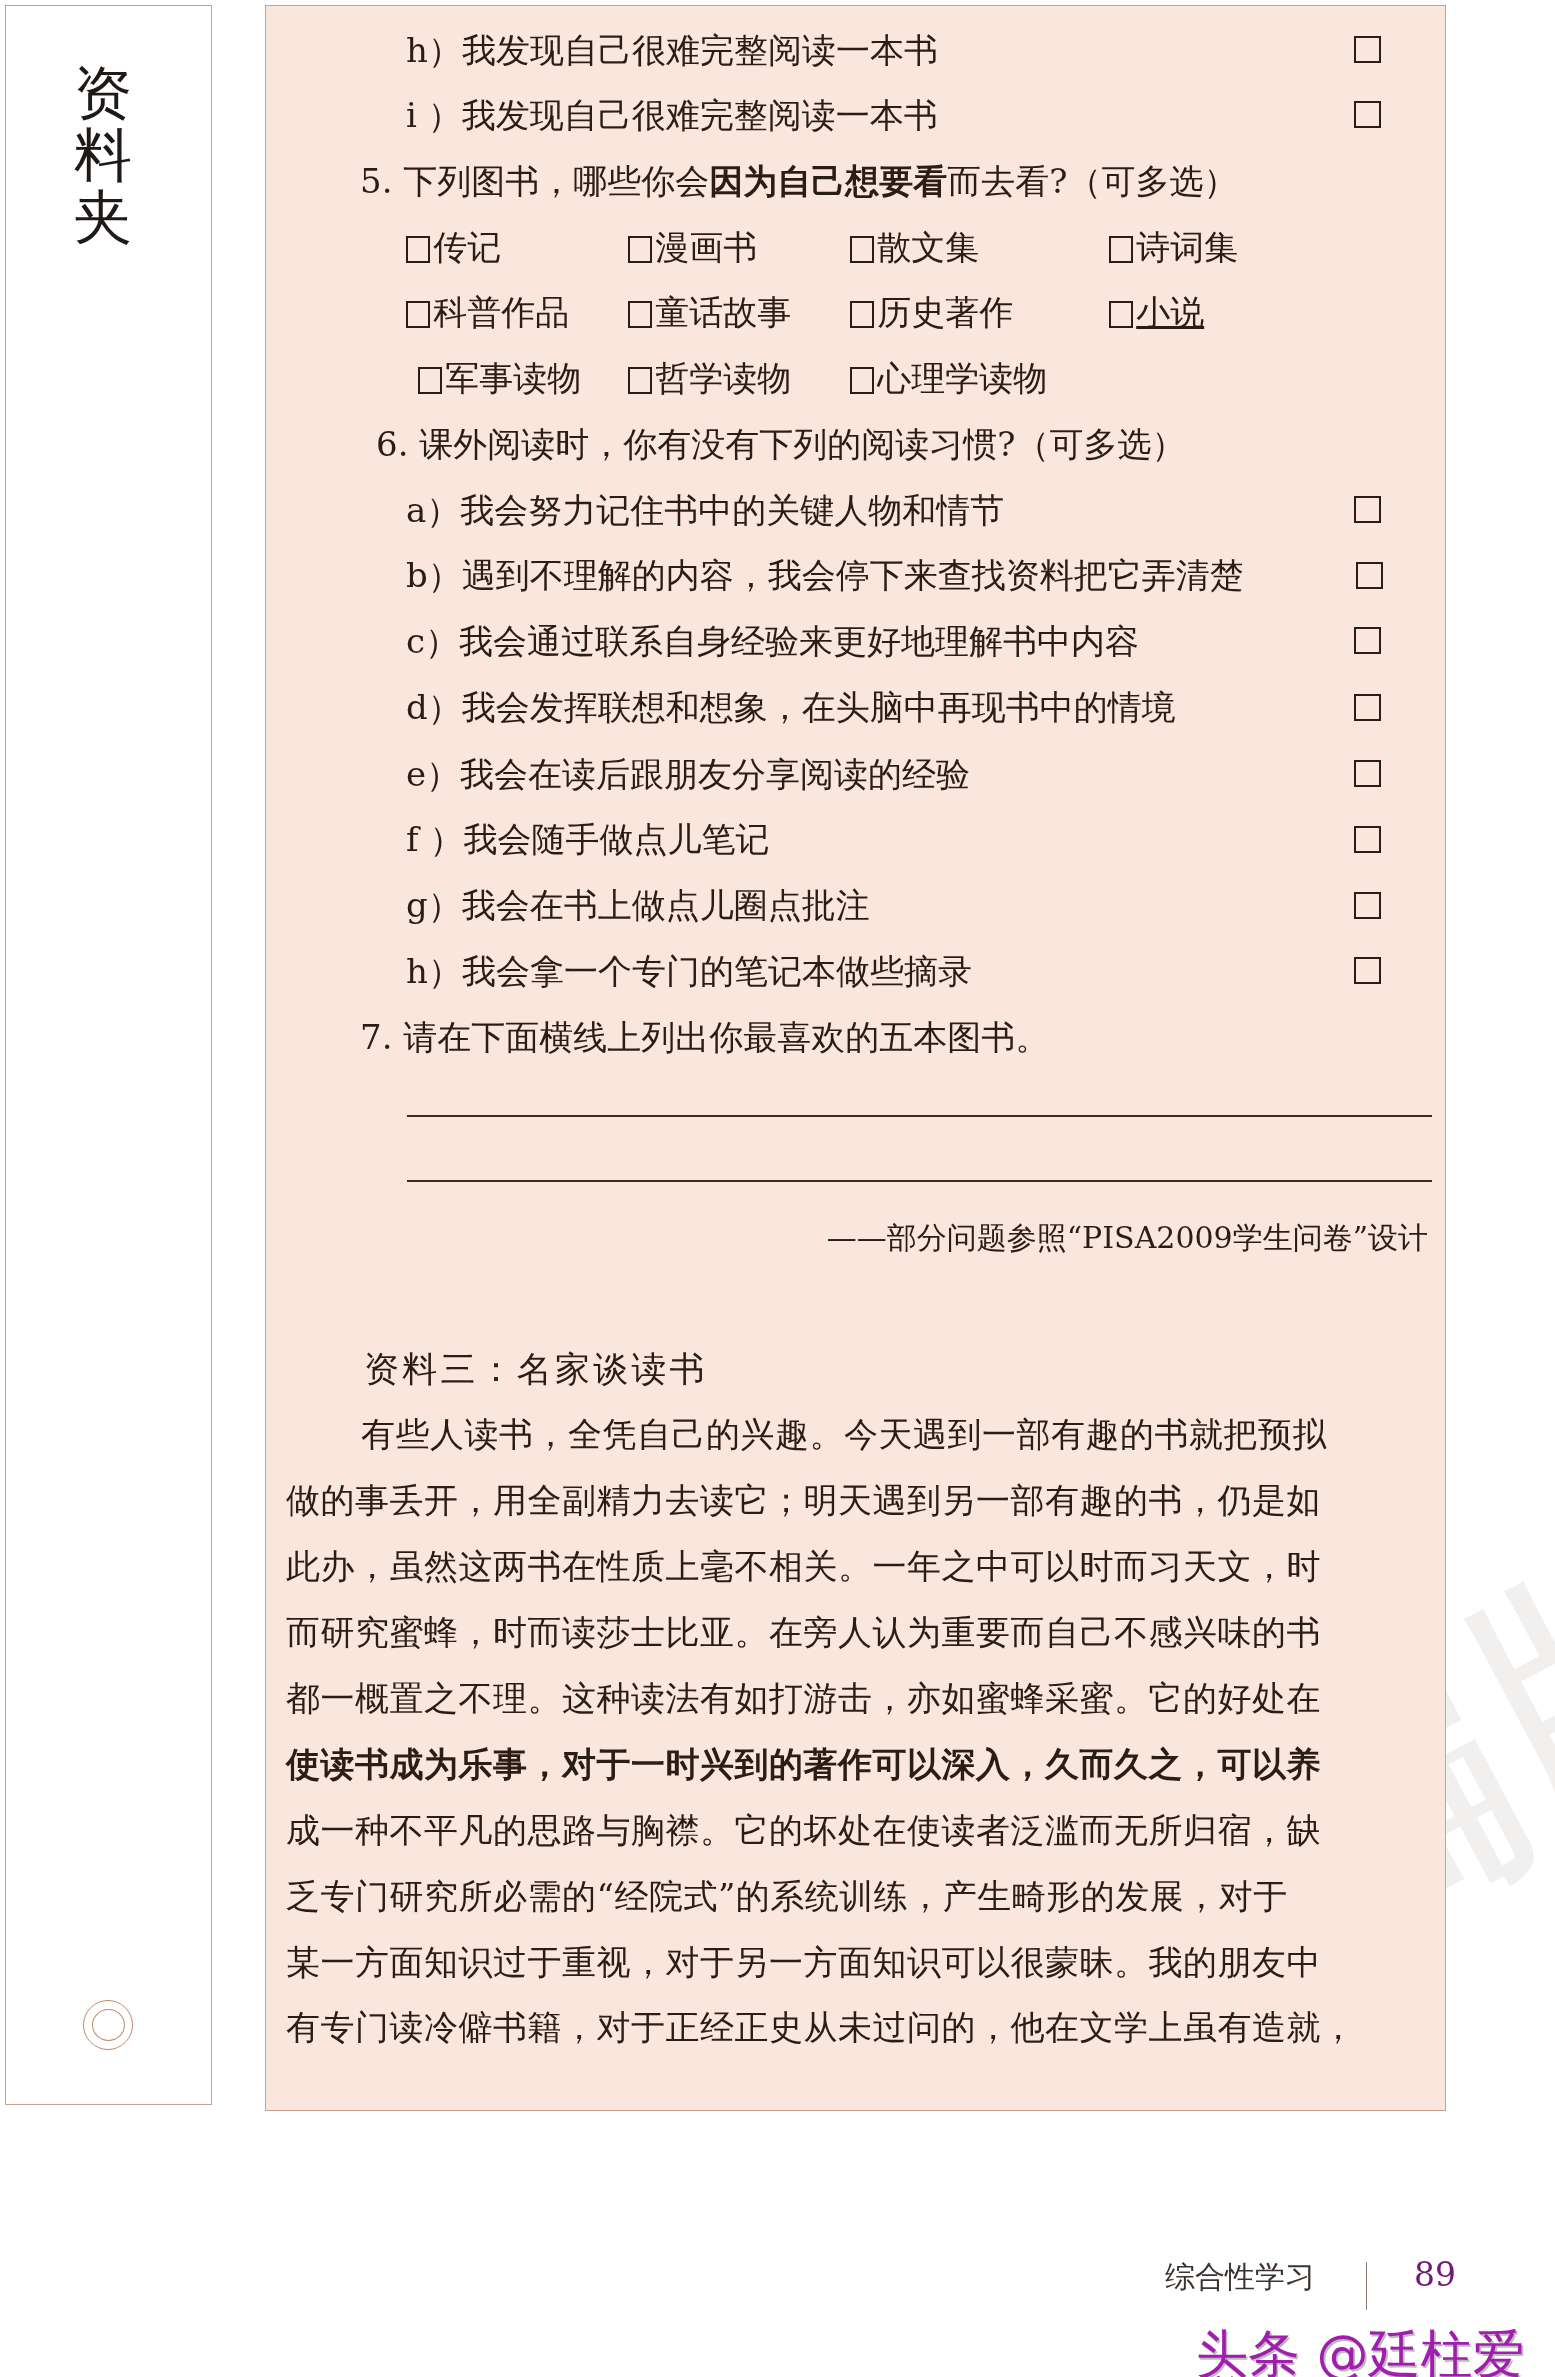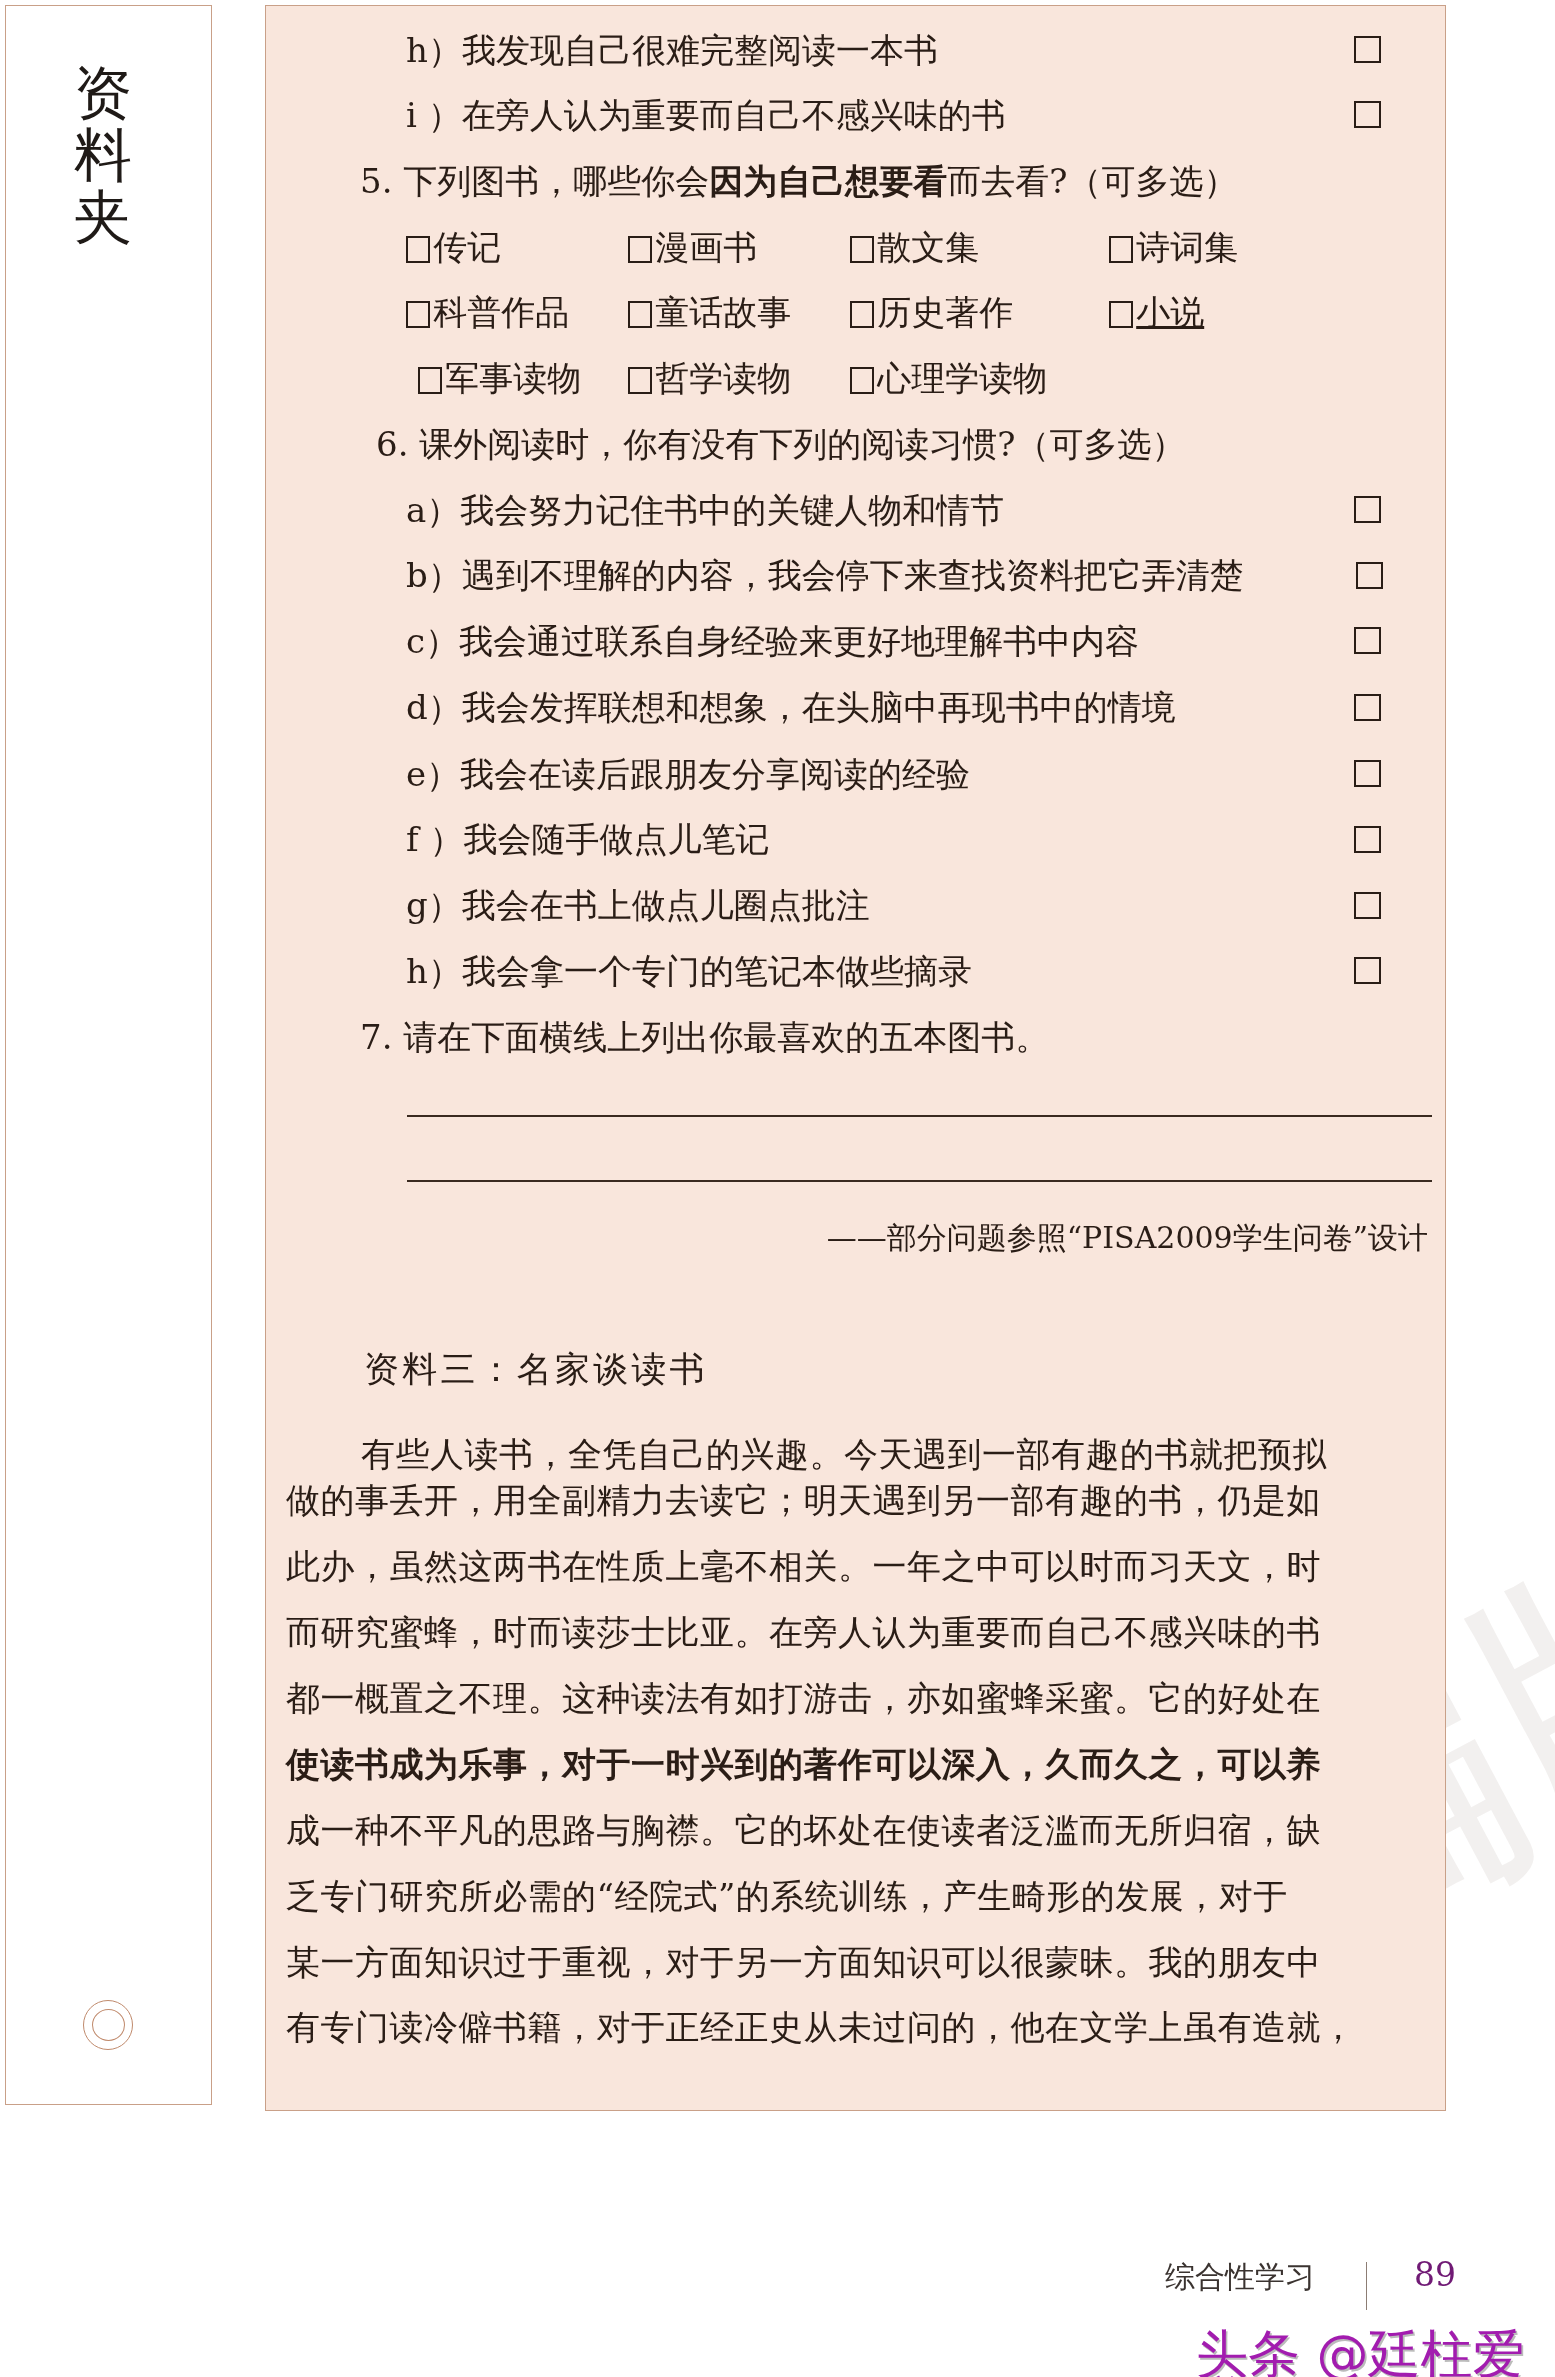--- a/index.html
+++ b/index.html
@@ -45,21 +45,21 @@
   <span>料</span>
   <span>夹</span>
 </div>
 <div class="ring"></div>
 <div class="ring-inner"></div>
 
 <div class="panel"></div>
 
 <div class="line" style="left:406px; top:30px;">h）我发现自己很难完整阅读一本书</div>
 <div class="cb" style="left:1354px; top:36px;"></div>
-<div class="line" style="left:406px; top:95px;">i ）在旁人认为重要而自己不感兴味的书</div>
+<div class="line" style="left:406px; top:95px;">i ）我发现自己很难完整阅读一本书</div>
 <div class="cb" style="left:1354px; top:101px;"></div>
 
 <div class="line" style="left:360px; top:161px;">
   <span>5.</span>
   <span>下列图书，哪些你会</span><span class="bold">因为自己想要看</span><span>而去看?（可多选）</span>
 </div>
 
 <div class="opt" style="left:406px; top:227px;"><span class="cbi"></span><span>传记</span></div>
 <div class="opt" style="left:628px; top:227px;"><span class="cbi"></span><span>漫画书</span></div>
 <div class="opt" style="left:850px; top:227px;"><span class="cbi"></span><span>散文集</span></div>
@@ -100,21 +100,21 @@
   <span>7.</span>
   <span>请在下面横线上列出你最喜欢的五本图书。</span>
 </div>
 <div class="rule" style="top:1115px;"></div>
 <div class="rule" style="top:1180px;"></div>
 
 <div class="line" style="right:128px; top:1218px; font-size:30px;">——部分问题参照“PISA2009学生问卷”设计</div>
 
 <div class="heading">资料三：名家谈读书</div>
 
-<div class="para" style="left:361px; top:1414px;margin-top:20px;">有些人读书，全凭自己的兴趣。今天遇到一部有趣的书就把预拟</div>
+<div class="para" style="left:361px; top:1414px;">有些人读书，全凭自己的兴趣。今天遇到一部有趣的书就把预拟</div>
 <div class="para" style="left:286px; top:1480px;">做的事丢开，用全副精力去读它；明天遇到另一部有趣的书，仍是如</div>
 <div class="para" style="left:286px; top:1546px;">此办，虽然这两书在性质上毫不相关。一年之中可以时而习天文，时</div>
 <div class="para" style="left:286px; top:1612px;">而研究蜜蜂，时而读莎士比亚。在旁人认为重要而自己不感兴味的书</div>
 <div class="para" style="left:286px; top:1678px;">都一概置之不理。这种读法有如打游击，亦如蜜蜂采蜜。它的好处在</div>
 <div class="para" style="left:286px; top:1744px;font-weight:bold;">使读书成为乐事，对于一时兴到的著作可以深入，久而久之，可以养</div>
 <div class="para" style="left:286px; top:1810px;">成一种不平凡的思路与胸襟。它的坏处在使读者泛滥而无所归宿，缺</div>
 <div class="para" style="left:286px; top:1876px;">乏专门研究所必需的“经院式”的系统训练，产生畸形的发展，对于</div>
 <div class="para" style="left:286px; top:1942px;">某一方面知识过于重视，对于另一方面知识可以很蒙昧。我的朋友中</div>
 <div class="para" style="left:286px; top:2007px;">有专门读冷僻书籍，对于正经正史从未过问的，他在文学上虽有造就，</div>
 

